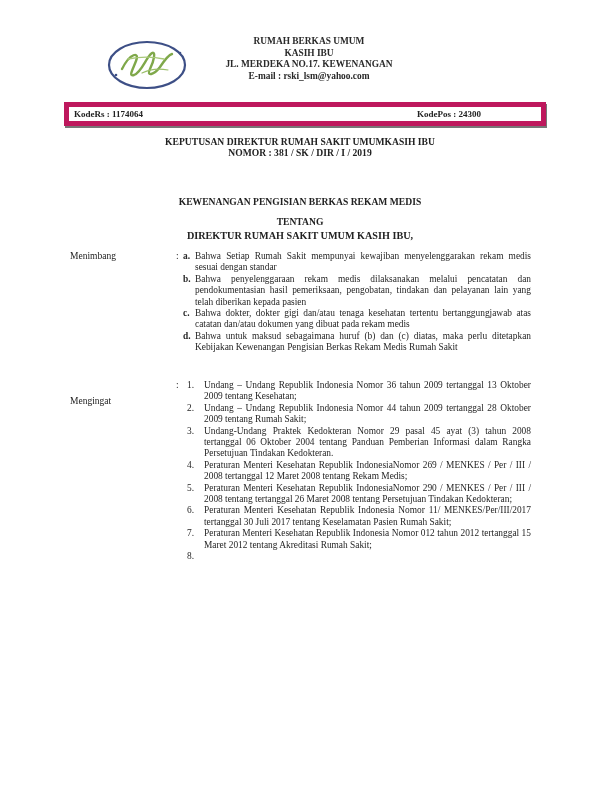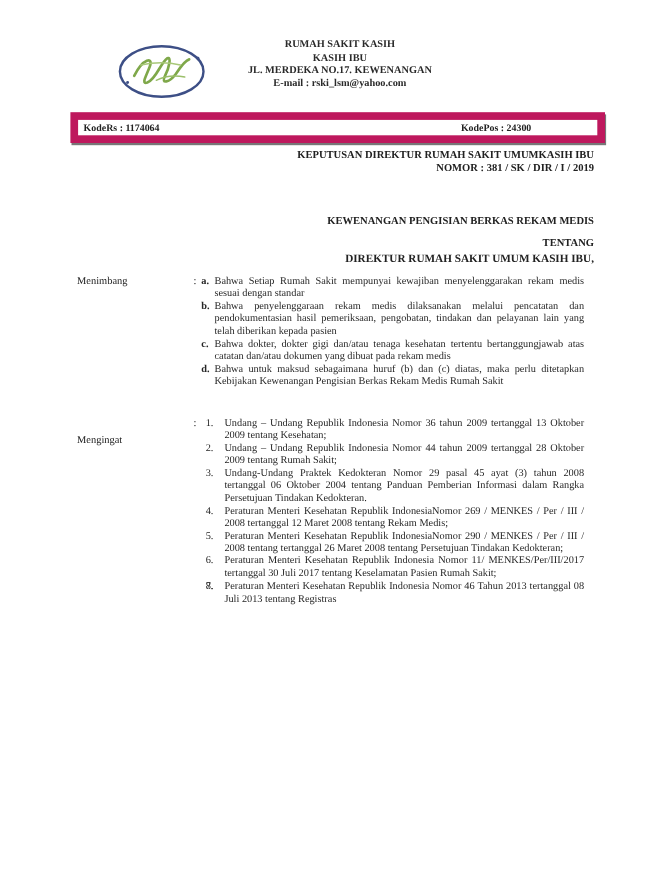--- a/index.html
+++ b/index.html
@@ -17,28 +17,28 @@
     }
     .hospital-info {
       position: absolute; left: 118px; top: 2px; width: 190px; text-align: center;
       font-weight: bold; font-size: 9.4px; line-height: 11.6px; color: #2a2a2a;
     }
     .hospital-info div { white-space: nowrap; }
 
     
     .code-box {
       position: absolute; left: 64px; top: 102px; width: 472px; height: 14px;
-      border: 7px solid #be185d; box-shadow: 1px 2px 0 #777;
+      border: 5px solid #be185d; box-shadow: 1px 2px 0 #777;
       font-weight: bold; font-size: 9px; line-height: 14px; color: #222;
     }
     .code-box .left { position: absolute; left: 5px; top: 0; }
     .code-box .right { position: absolute; right: 60px; top: 0; }
 
     
-    .center-block { position: absolute; left: 60px; width: 480px; text-align: right; font-weight: bold; font-size: 9.6px; color: #222; }
+    .center-block { position: absolute; left: 60px; width: 480px; text-align: center; font-weight: bold; font-size: 9.6px; color: #222; }
     .t1 { top: 136px; line-height: 11px; }
     .t2 { top: 176px; margin-top: 40px; }
     .t3 { top: 193px; line-height: 18px; }
     .t4 { top: 230px; font-size: 10.2px; }
 
     
     .section-label {
       position: absolute; left: 70px; font-size: 9.5px; color: #222;
     }
     .colon { position: absolute; left: 176px; font-size: 9.5px; color: #222; }
@@ -58,21 +58,21 @@
   <div class="letterhead">
     <svg class="logo" viewBox="0 0 82 52">
       <ellipse cx="41" cy="26" rx="38" ry="23" fill="none" stroke="#3d4f86" stroke-width="2.2"></ellipse>
       <path d="M16 30 C 24 14, 34 12, 30 22 C 27 30, 22 38, 28 36 C 36 33, 40 18, 46 14 C 50 12, 48 22, 44 30 C 40 38, 48 36, 54 28 C 58 22, 62 16, 66 15" fill="none" stroke="#7fa84a" stroke-width="2.4" stroke-linecap="round"></path>
       <path d="M22 20 C 32 18, 44 17, 58 20" fill="none" stroke="#a8c878" stroke-width="1.4" stroke-linecap="round"></path>
       <path d="M36 34 C 44 30, 52 29, 62 31" fill="none" stroke="#9bbf6a" stroke-width="1.2" stroke-linecap="round"></path>
       <circle cx="74" cy="14" r="1.3" fill="#3d4f86"></circle>
       <circle cx="10" cy="36" r="1.3" fill="#3d4f86"></circle>
     </svg>
     <div class="hospital-info">
-      <div>RUMAH SAKIT KASIH</div>
+      <div>RUMAH BERKAS UMUM</div>
       <div>KASIH IBU</div>
       <div>JL. MERDEKA NO.17. KEWENANGAN</div>
       <div>E-mail : rski_lsm@yahoo.com</div>
     </div>
   </div>
 
   <div class="code-box">
     <span class="left">KodeRs : 1174064</span>
     <span class="right">KodePos : 24300</span>
   </div>
@@ -130,20 +130,20 @@
     <div class="item">
       <span class="marker">5.</span>
       <span>Peraturan Menteri Kesehatan Republik IndonesiaNomor 290 / MENKES / Per / III  / 2008 tentang tertanggal 26 Maret 2008 tentang Persetujuan Tindakan Kedokteran;</span>
     </div>
     <div class="item">
       <span class="marker">6.</span>
       <span>Peraturan Menteri Kesehatan Republik Indonesia Nomor 11/ MENKES/Per/III/2017 tertanggal 30 Juli 2017 tentang Keselamatan Pasien Rumah Sakit;</span>
     </div>
     <div class="item">
       <span class="marker">7.</span>
+      <span>Peraturan Menteri Kesehatan Republik Indonesia Nomor 012 tahun 2012 tertanggal 15 Maret 2012 tentang Akreditasi Rumah Sakit;</span>
     </div>
     <div class="item">
       <span class="marker">8.</span>
-      <span>Peraturan Menteri Kesehatan Republik Indonesia Nomor 46 Tahun 2013 tertanggal 08 Juli 2013 tentang Registras</span>
     </div>
   </div>
 
 </div>
 
 </body></html>

